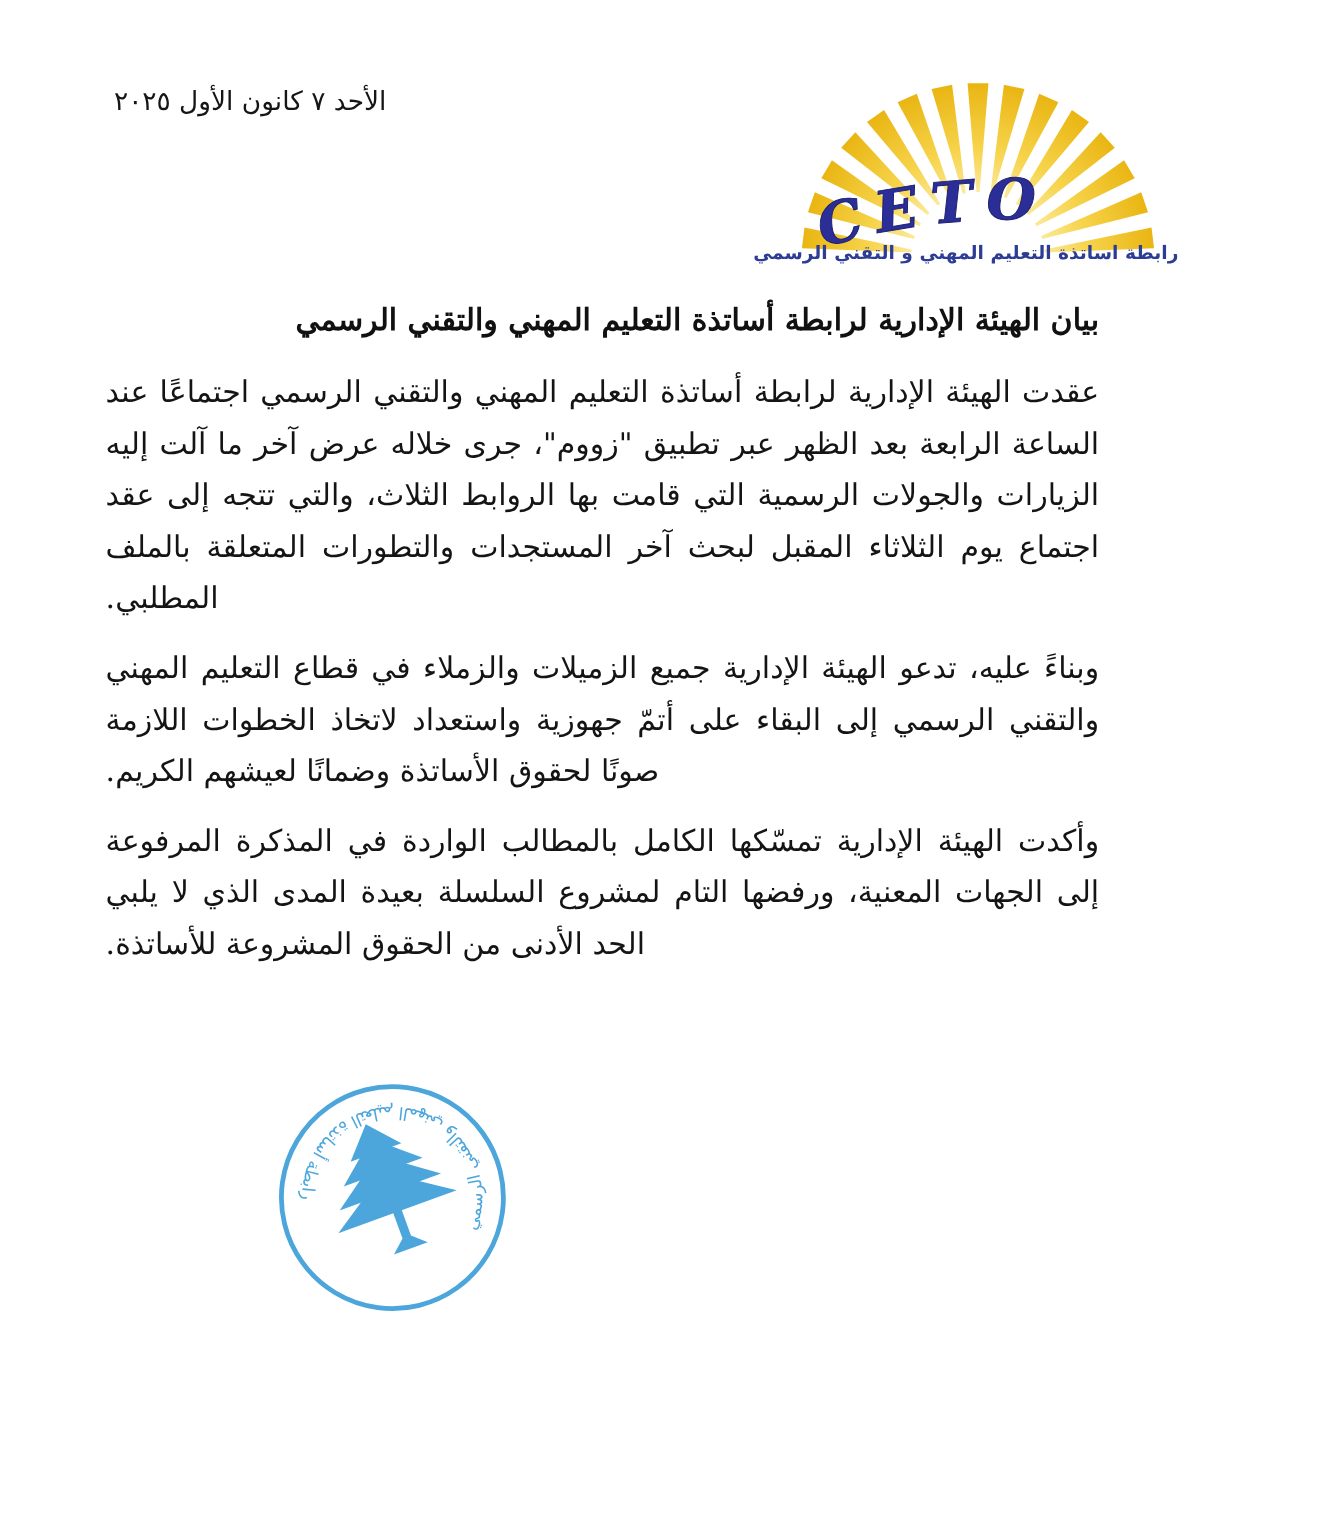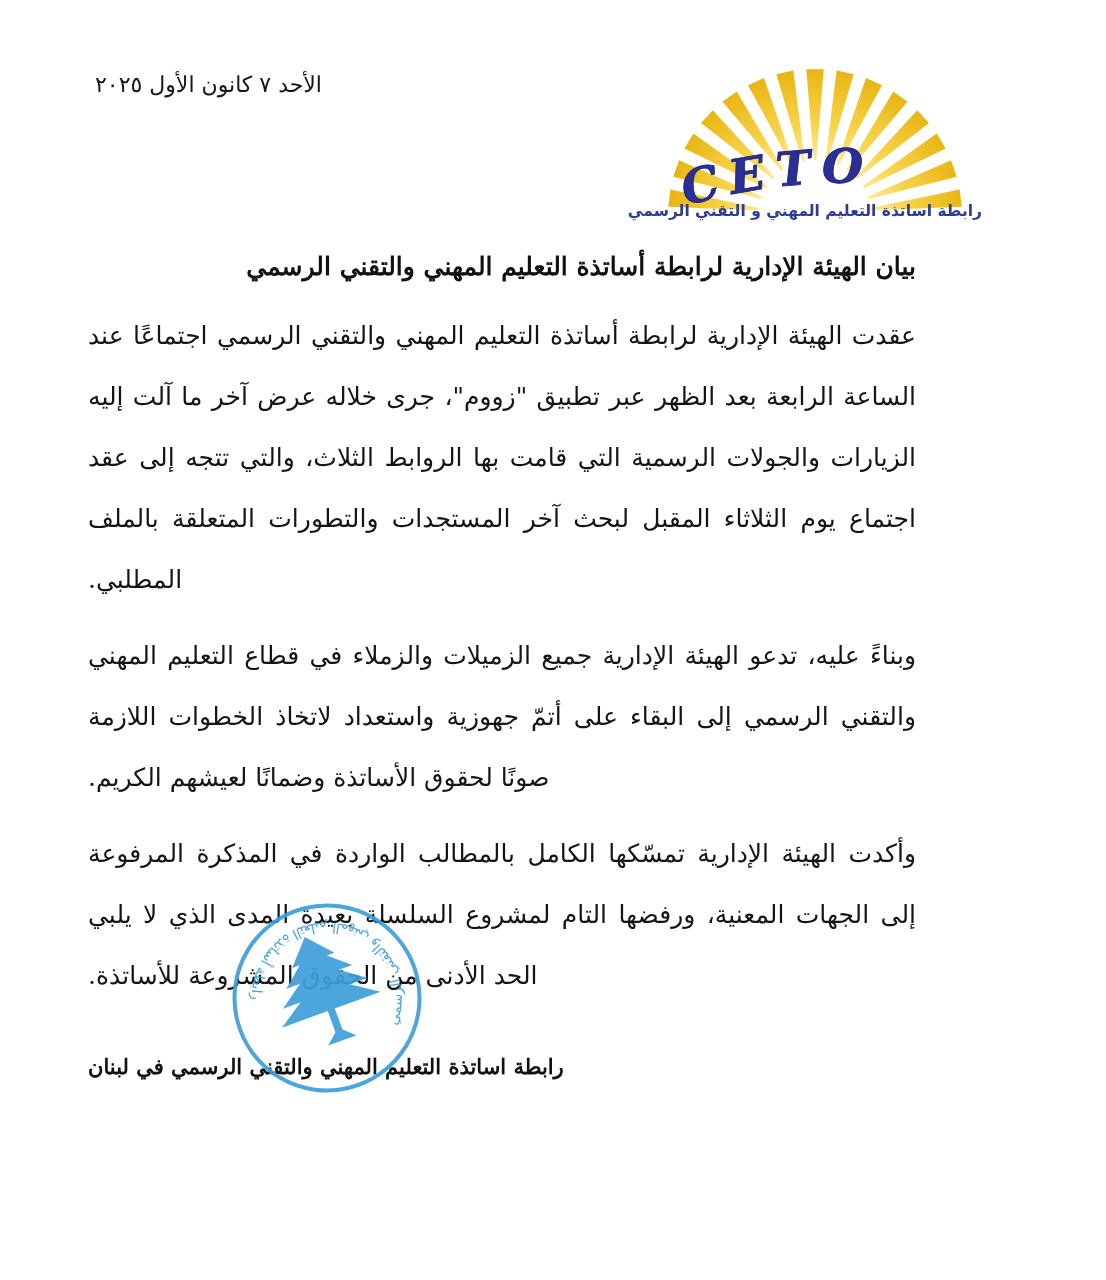--- a/index.html
+++ b/index.html
@@ -76,21 +76,21 @@
   }
   .title {
     text-align: right;
     font-weight: bold;
     font-size: 25px;
     color: #111;
     margin-bottom: 24px;
   }
   .body p.para {
     font-size: 25px;
-    line-height: 61px;
+    line-height: 43px;
     text-align: justify;
     text-align-last: left;
     -moz-text-align-last: left;
     margin-bottom: 15px;
     color: #141414;
   }
   .signature {
     margin-top: 48px;
     direction: rtl;
     text-align: left;
@@ -156,21 +156,20 @@
       <text class="ceto-text"><textPath href="#cetoArc">CETO</textPath></text>
     </svg>
     <div class="org-name">رابطة اساتذة التعليم المهني و التقني الرسمي</div>
   </div>
 
   <div class="body">
     <div class="title">بيان الهيئة الإدارية لرابطة أساتذة التعليم المهني والتقني الرسمي</div>
     <p class="para">عقدت الهيئة الإدارية لرابطة أساتذة التعليم المهني والتقني الرسمي اجتماعًا عند الساعة الرابعة بعد الظهر عبر تطبيق "زووم"، جرى خلاله عرض آخر ما آلت إليه الزيارات والجولات الرسمية التي قامت بها الروابط الثلاث، والتي تتجه إلى عقد اجتماع يوم الثلاثاء المقبل لبحث آخر المستجدات والتطورات المتعلقة بالملف المطلبي.</p>
     <p class="para">وبناءً عليه، تدعو الهيئة الإدارية جميع الزميلات والزملاء في قطاع التعليم المهني والتقني الرسمي إلى البقاء على أتمّ جهوزية واستعداد لاتخاذ الخطوات اللازمة صونًا لحقوق الأساتذة وضمانًا لعيشهم الكريم.</p>
     <p class="para">وأكدت الهيئة الإدارية تمسّكها الكامل بالمطالب الواردة في المذكرة المرفوعة إلى الجهات المعنية، ورفضها التام لمشروع السلسلة بعيدة المدى الذي لا يلبي الحد الأدنى من الحقوق المشروعة للأساتذة.</p>
-    <div class="signature">رابطة اساتذة التعليم المهني والتقني الرسمي في لبنان</div>
   </div>
 
   <svg class="stamp" viewBox="0 0 160 160">
     <circle cx="80" cy="80" r="74" fill="none" stroke="#3E9FD9" stroke-width="3.2"></circle>
     <path id="stampArc" d="M 126,118 A 60,60 0 1 0 34,118" fill="none"></path>
     <text class="stamp-text"><textPath href="#stampArc" startOffset="4">رابطة أساتذة التعليم المهني والتقني الرسمي</textPath></text>
     <g fill="#3E9FD9" transform="rotate(-6 80 80)">
       <polygon points="80,28 62,48 98,48"></polygon>
       <polygon points="80,38 52,62 108,62"></polygon>
       <polygon points="80,50 44,76 116,76"></polygon>

